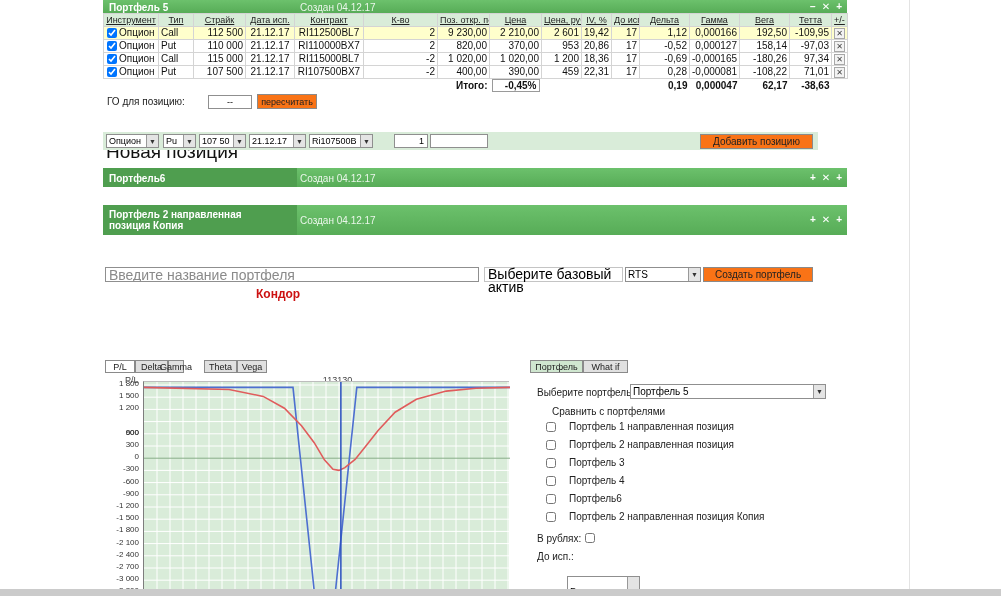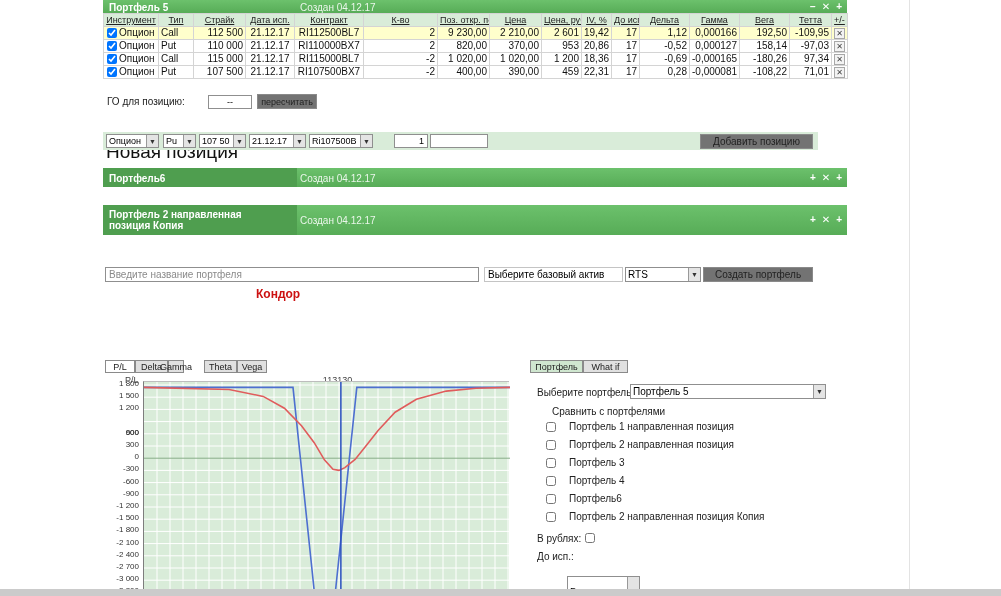--- a/index.html
+++ b/index.html
@@ -23,22 +23,22 @@
   .r { text-align:right; } .c { text-align:center; } .cl { text-align:left; }
   .trow-total td { border:none; font-weight:bold; background:#fff; }
   .pctbox { display:block; border:1px solid #9a9a9a; background:#fff; text-align:right; padding:0 2px; height:13px; line-height:12px; }
   .xbtn { display:inline-block; width:11px; height:11px; line-height:10px; text-align:center; font-size:8px; color:#444; background:#f3f3f3; border:1px solid #a8a8a8; cursor:pointer; }
   input[type=checkbox] { width:10px; height:10px; margin:0 2px 0 1px; vertical-align:middle; }
 
   
   .fsel { position:absolute; background:#fff; border:1px solid #8f8f8f; display:flex; align-items:stretch; font-size:9px; overflow:hidden; cursor:pointer; }
   .fsel .lbl { flex:1; padding:0 2px; white-space:nowrap; overflow:hidden; display:flex; align-items:center; }
   .fsel .arr { width:12px; background:#e4e4e4; border-left:1px solid #999; font-size:7px; color:#333; display:flex; align-items:center; justify-content:center; }
-  .btn { position:absolute; background:#737373; border:1px solid #8a8a8a; font-size:10px; color:#222; display:flex; align-items:center; justify-content:center; cursor:pointer; white-space:nowrap; }
-  .inp { position:absolute; background:#fff; border:1px solid #8f8f8f; font-size:10px; padding:0 3px; font-family:inherit; }
+  .btn { position:absolute; background:#f97316; border:1px solid #8a8a8a; font-size:10px; color:#222; display:flex; align-items:center; justify-content:center; cursor:pointer; white-space:nowrap; }
+  .inp { position:absolute; background:#fff; border:1px solid #8f8f8f; font-size:14px; padding:0 3px; font-family:inherit; }
   .lab { position:absolute; font-size:10px; color:#222; white-space:nowrap; }
   .h2  { position:absolute; font-size:19px; color:#111; white-space:nowrap;margin-top:32px; }
   .strip { position:absolute; background:#d9ecd9; }
 
   
   .tab { position:absolute; height:13px; border:1px solid #8a8a8a; background:#e0e0e0; font-size:9px; color:#222; display:flex; align-items:center; justify-content:center; cursor:pointer; }
   .tab.active-white { background:#fff; }
   .tab.active-green { background:#cfe6cf; }
 
   
@@ -182,20 +182,40 @@
       <td class="r">459</td>
       <td class="r">22,31</td>
       <td class="r">17</td>
       <td class="r">0,28</td>
       <td class="r">-0,000081</td>
       <td class="r">-108,22</td>
       <td class="r">71,01</td>
       <td class="c"><span class="xbtn">✕</span></td>
     </tr>
 
+    <tr class="trow-total">
+      <td></td>
+          <td></td>
+          <td></td>
+          <td></td>
+          <td></td>
+          <td></td>
+      <td class="r">Итого:</td>
+      <td>
+            <span class="pctbox">-0,45%</span>
+          </td>
+      <td></td>
+          <td></td>
+          <td></td>
+      <td class="r">0,19</td>
+      <td class="r">0,000047</td>
+      <td class="r">62,17</td>
+      <td class="r">-38,63</td>
+      <td></td>
+    </tr>
   </tbody>
     </table>
 
   <span class="lab" style="left:107px;top:96px">ГО для позицию:</span>
   <div class="inp" style="left:208px;top:95px;width:44px;height:14px;text-align:center;font-size:9px;line-height:12px">--</div>
   <div class="btn" style="left:257px;top:94px;width:60px;height:15px;font-size:9px">пересчитать</div>
 
   <div class="h2" style="left:106px;top:109px">Новая позиция</div>
 
   <div class="strip" style="left:103px;top:132px;width:715px;height:18px"></div>

